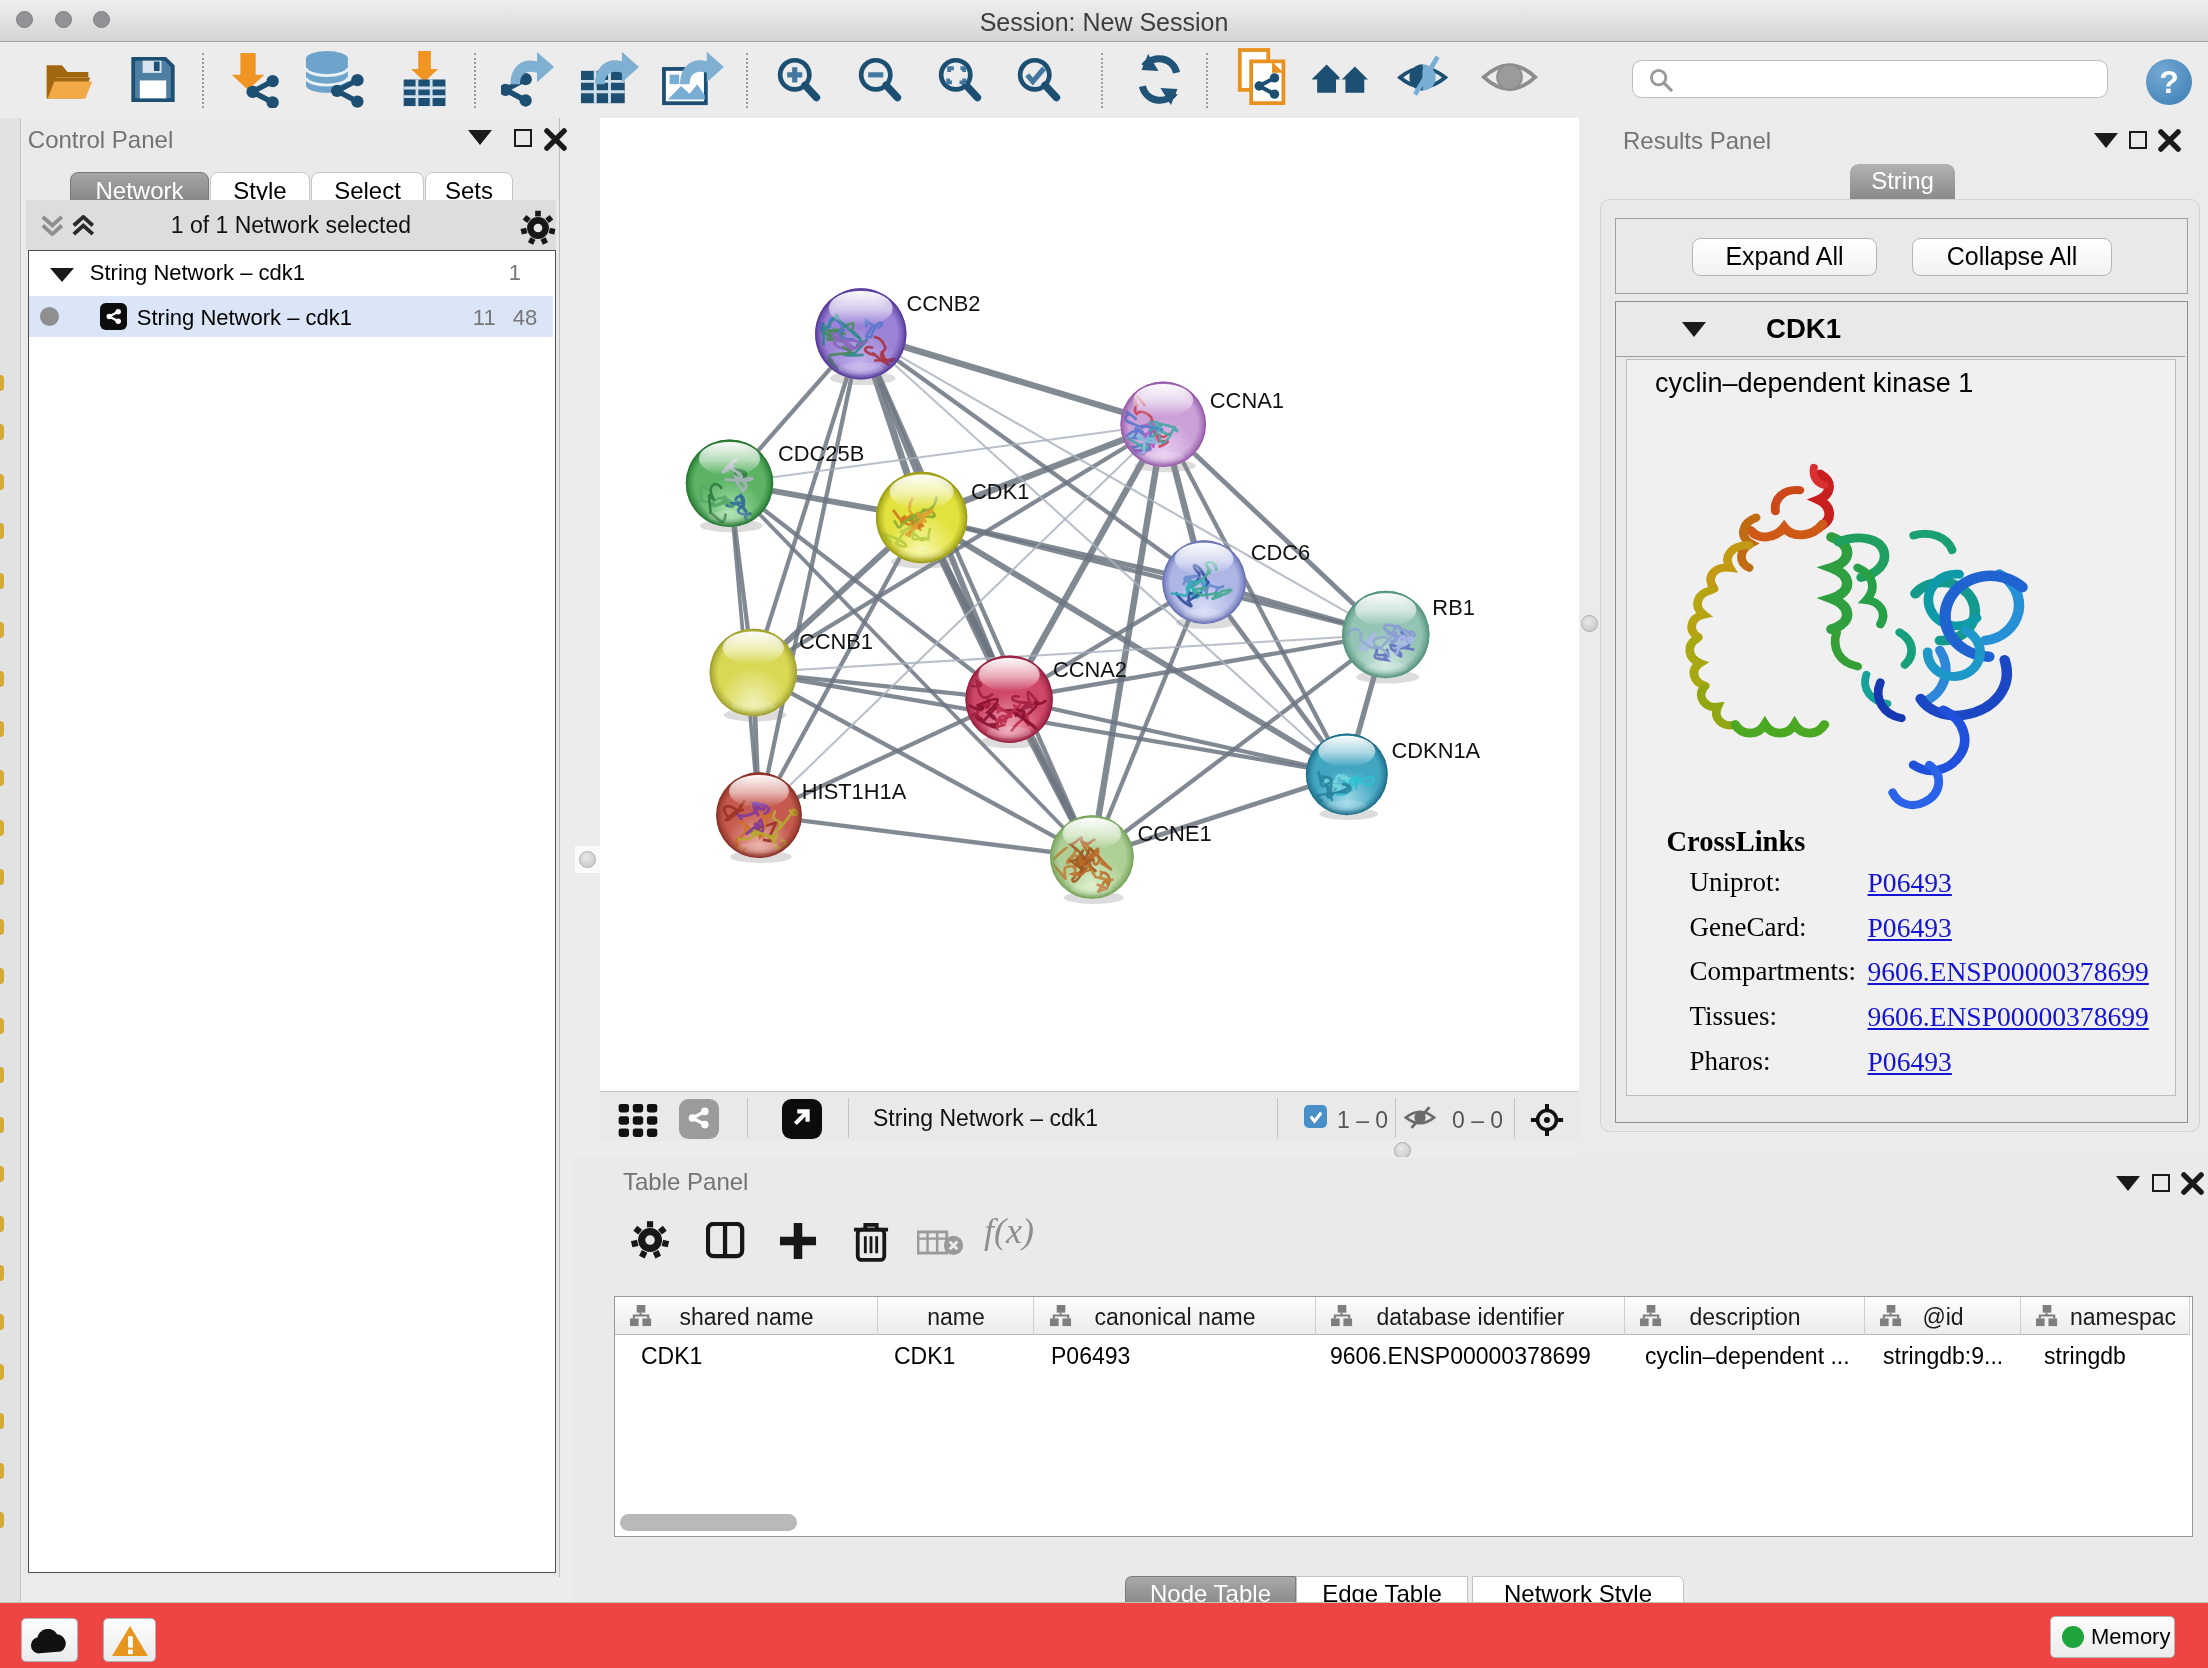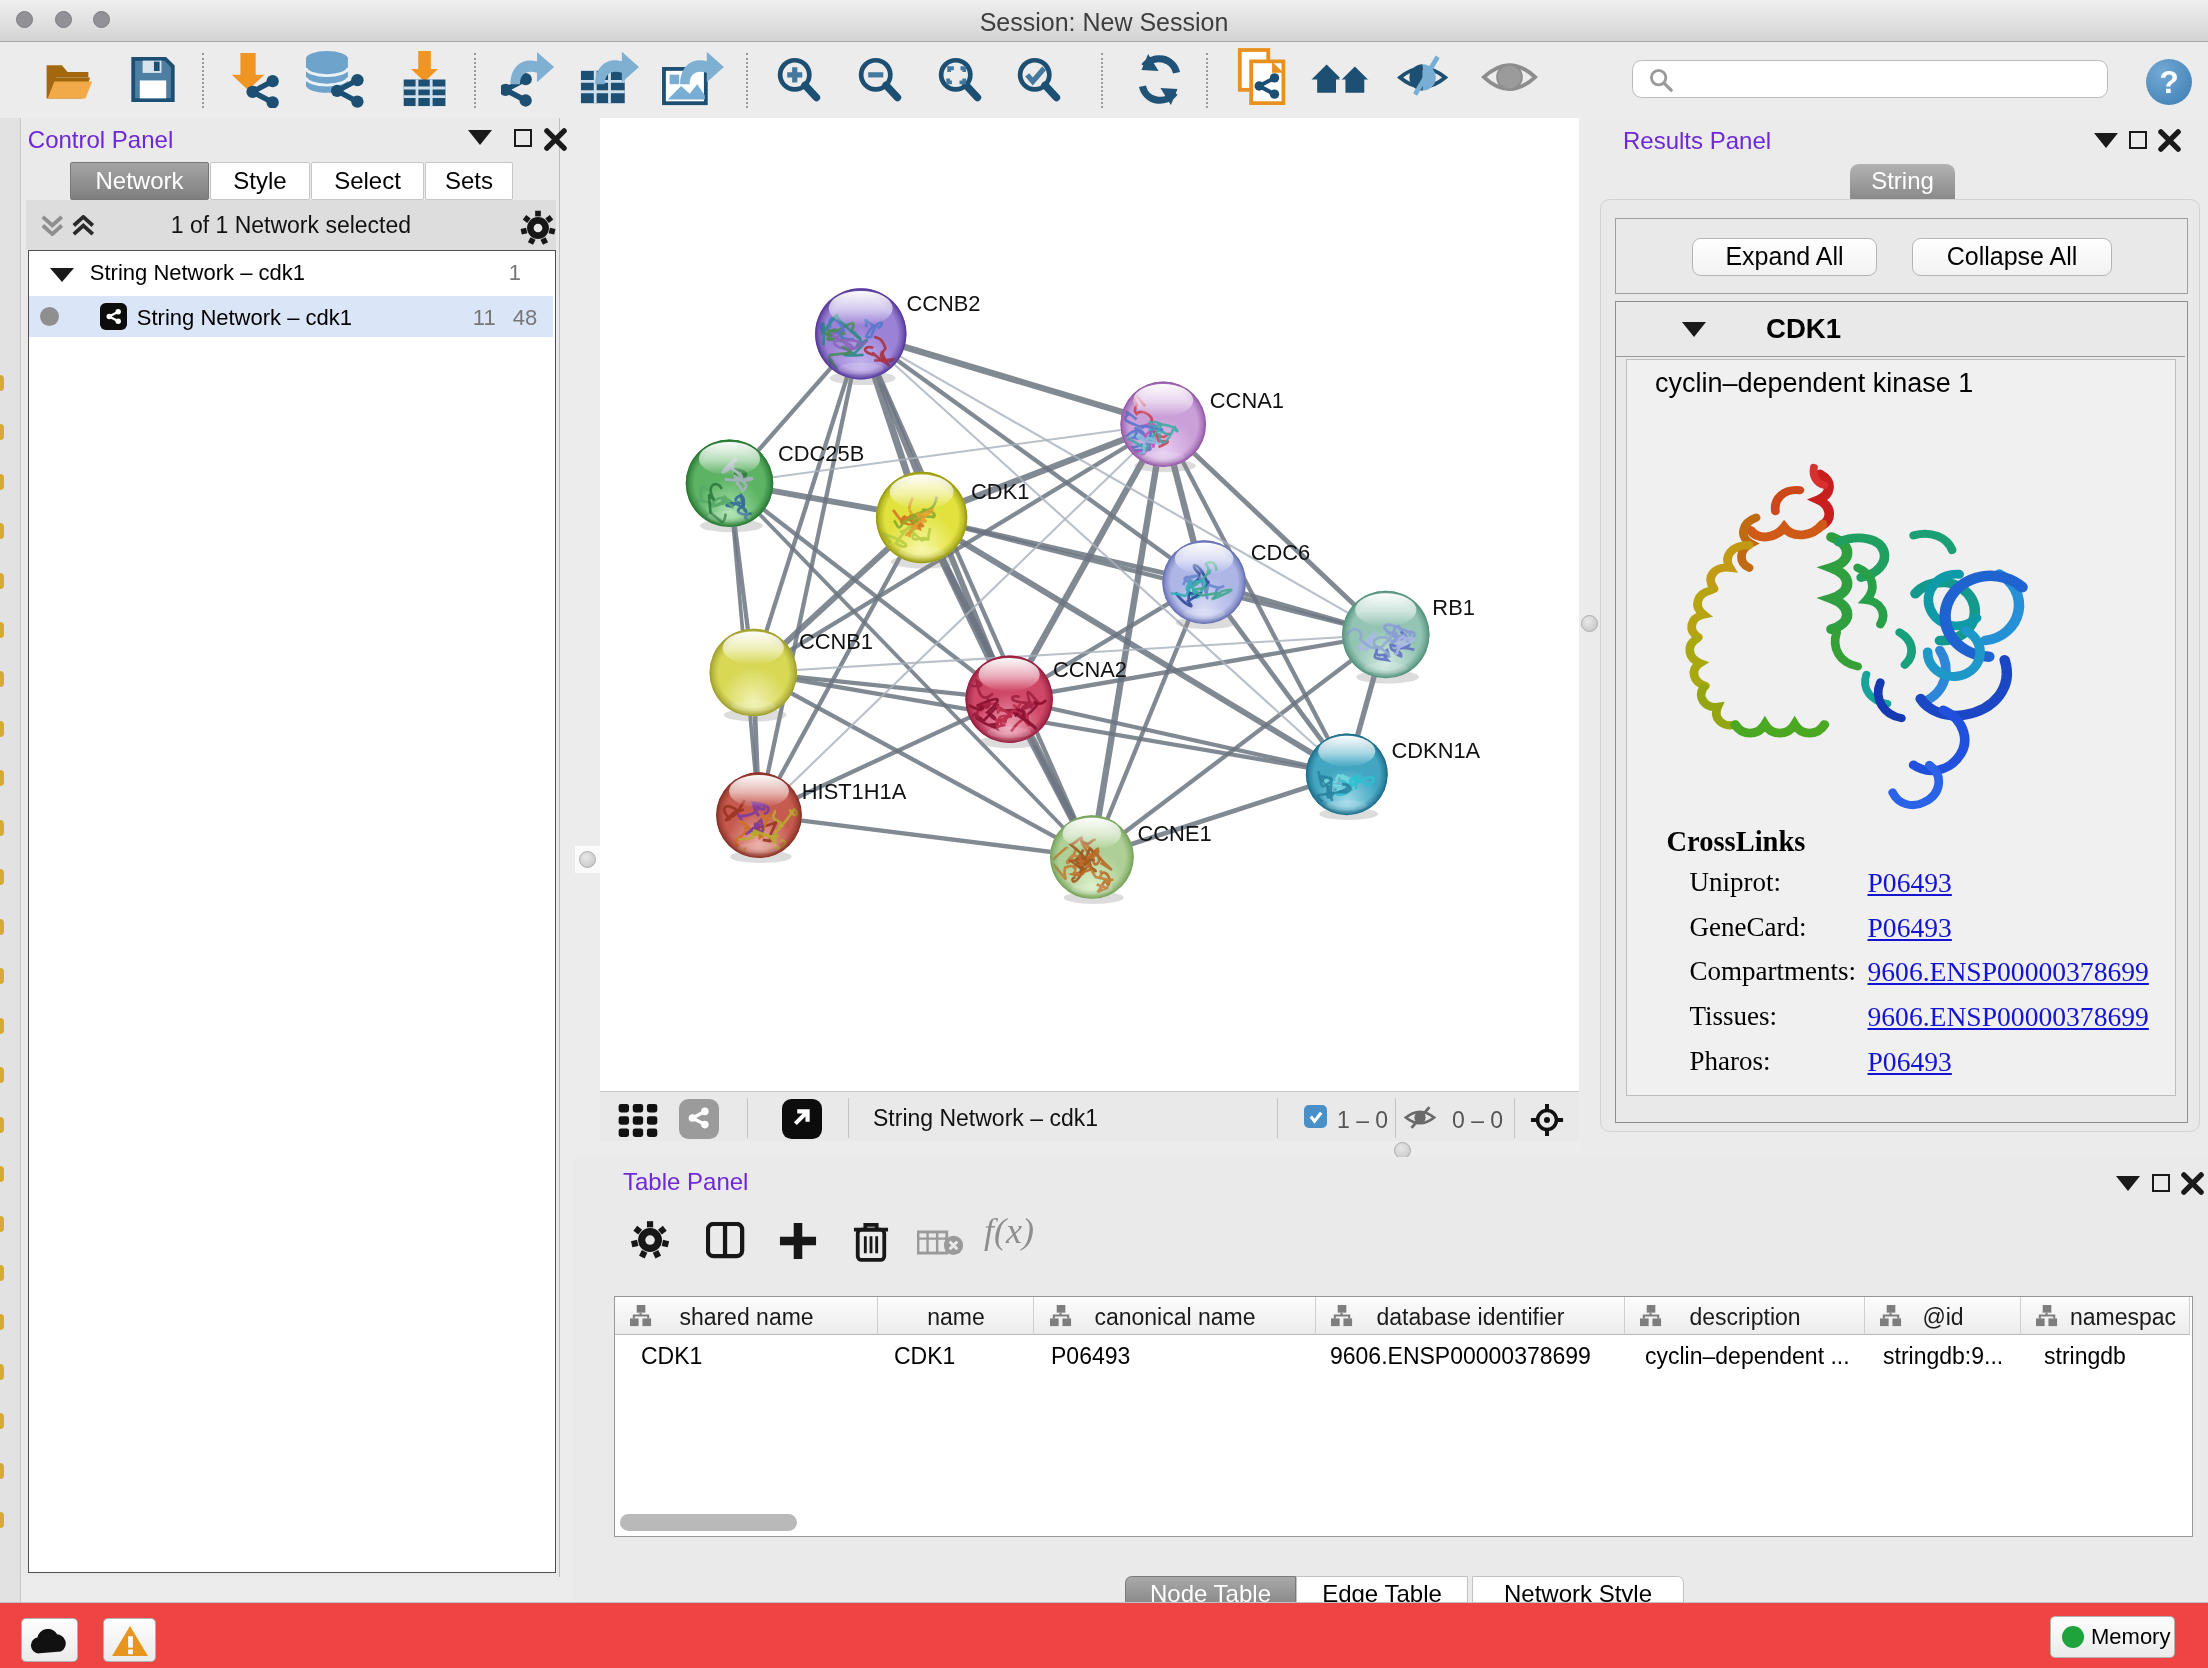--- a/index.html
+++ b/index.html
@@ -5,25 +5,25 @@
 body { font-family:"Liberation Sans",sans-serif; background:#ececec; position:relative; overflow:hidden; }
 .abs { position:absolute; }
 .titlebar { left:0; top:0; width:2208px; height:42px;
   background:linear-gradient(#efefef,#d4d4d4); border-bottom:1px solid #a6a6a6; }
 .light { position:absolute; top:10.5px; width:17px; height:17px; border-radius:50%;
   background:#919196; border:1px solid #7d7d82; }
 .title { position:absolute; left:0; right:0; top:7.6px; text-align:center; font-size:25px;
   font-weight:normal; color:#3e3e3e; }
 .toolbar { left:0; top:0; width:2208px; height:118px; background:transparent; }
 .tsep { position:absolute; top:53px; height:55px; width:0; border-left:2.9px dotted #9b9b9b; }
-.panelhead { font-size:24px; color:#6d28d9; }
+.panelhead { font-size:24px; color:#737373; }
 .ctrlpanel { left:23px; top:118px; width:537px; height:1459px; background:#eaeaea;
   border-right:1.9px solid #bdbdbd; }
-.tab { position:absolute; height:38px; border-radius:2px; background:#fff;
-  border:1px solid #c6c6c6; color:#000; font-size:24px; text-align:center; line-height:36px; }
+.tab { position:absolute; height:38px; border-radius:8px; background:#fff;
+  border:1px solid #c6c6c6; color:#000; font-size:24px; text-align:center; line-height:36px;margin-top:10px; }
 .tabsel { background:linear-gradient(#a5a5a5,#7f7f7f); border:1px solid #787878; color:#fff; }
 .netbar { position:absolute; left:2.9px; top:82px; width:530px; height:50px; background:#dddddd; }
 .treebox { position:absolute; left:4.8px; top:132px; width:528px; height:1323px;
   background:#fff; border:1.9px solid #4f4f4f; }
 .canvas { left:600px; top:118px; width:979px; height:973px; background:#fff; }
 .canvbar { left:600px; top:1091px; width:979px; height:50px; background:#e9e9e9;
   border-top:1.9px solid #c6c6c6; }
 .cbsep { position:absolute; top:5.7px; height:40px; width:0; border-left:1.9px solid #c4c4c4; }
 .respanel { left:1580px; top:118px; width:629px; height:1039px; background:#ebebeb; }
 .resbox { position:absolute; border:1.9px solid #9f9f9f; }

